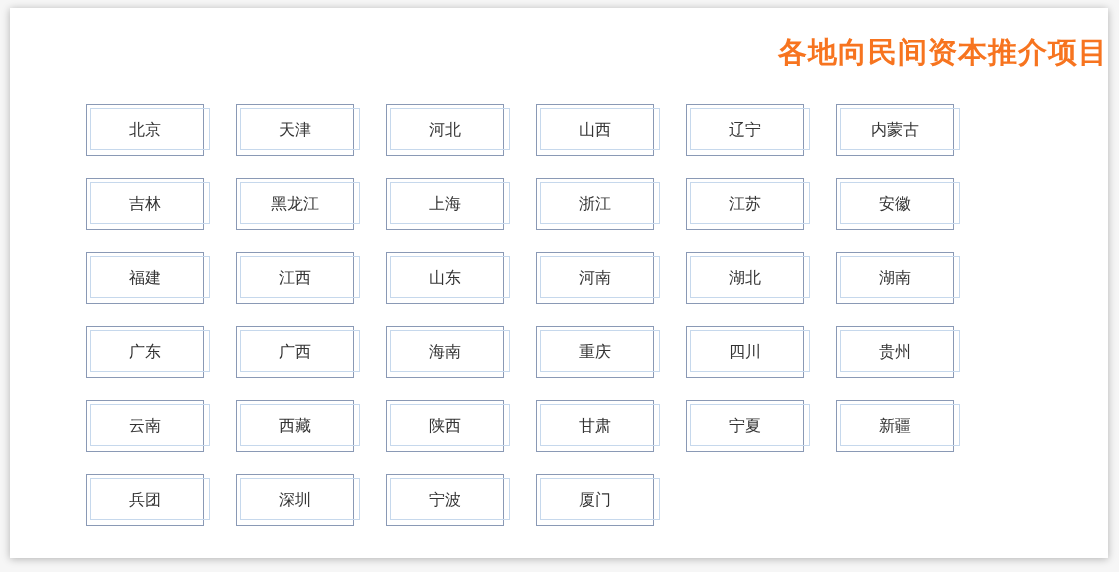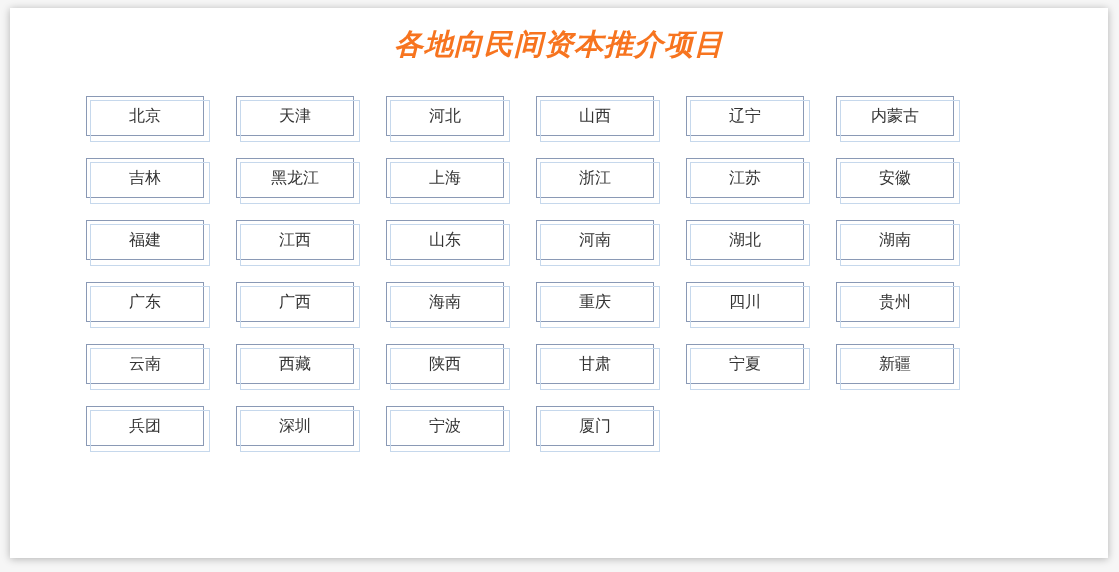--- a/index.html
+++ b/index.html
@@ -10,42 +10,41 @@
     overflow: hidden;
   }
   .page-card {
     position: absolute;
     left: 10px; top: 8px;
     width: 1098px; height: 550px;
     background: #ffffff;
     box-shadow: 0 1px 8px rgba(0,0,0,0.28);
   }
   .page-title {
-    margin-top: 20px;
+    margin-top: 28px;
     height: 32px;
     line-height: 32px;
-    text-align: center;
+    text-align: right;
     font-size: 29px;
     font-weight: bold;
     color: var(--title-color, #f7741f);
     letter-spacing: 1px;
-    font-style: italic;
   }
   .region-grid {
     margin-top: 36px;
     padding-left: 76px;
     display: flex;
     flex-wrap: wrap;
     align-content: flex-start;
   }
   .region-btn {
     position: relative;
     z-index: 0;
     width: 118px;
-    height: 40px;
+    height: 52px;
     margin: 0 32px 22px 0;
     background: #ffffff;
     border: 1px solid var(--btn-border, #8a99b5);
     display: flex;
     align-items: center;
     justify-content: center;
     font-size: 16px;
     color: var(--btn-text, #333333);
     cursor: pointer;
     user-select: none;

